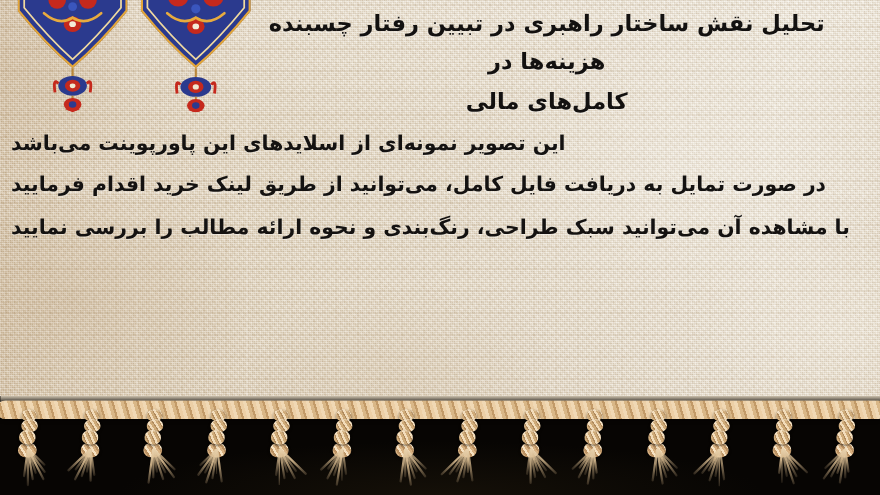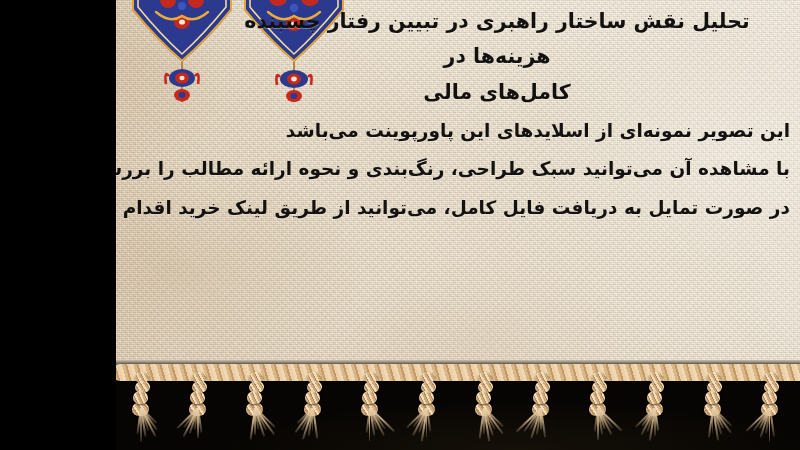--- a/index.html
+++ b/index.html
@@ -3,21 +3,21 @@
 <meta charset="utf-8">
 <style>
   html, body {
     margin: 0;
     padding: 0;
     background: #000;
   }
 
   #slide {
     position: relative;
-    width: 684px;
+    width: 800px;
     height: 450px;
     overflow: hidden;
     background: #14b8a6;
     font-family: "DejaVu Sans", "Liberation Sans", sans-serif;
   }
 
   
   .canvas-area {
     position: absolute;
     left: 0;
@@ -110,21 +110,21 @@
     letter-spacing: -0.2px;
     text-shadow: 0 1px 0 rgba(255,255,255,0.30);
     direction: rtl;
   }
 
   .body-block {
     position: absolute;
     right: 10px;
     top: 112px;
     width: 780px;
-    text-align: right;
+    text-align: left;
     color: #141211;
     font-size: 18.5px;
     font-weight: 700;
     line-height: 2.08;
     letter-spacing: -0.2px;
     text-shadow: 0 1px 0 rgba(255,255,255,0.26);
     direction: rtl;
   }
   .body-line { display: block; white-space: nowrap; }
 
@@ -361,22 +361,22 @@
   </div>
 
   <div class="title-block">
     <span>تحلیل نقش ساختار راهبری در تبیین رفتار چسبنده هزینه‌ها در</span>
     <br>
     <span>کامل‌های مالی</span>
   </div>
 
   <div class="body-block">
     <span class="body-line">این تصویر نمونه‌ای از اسلایدهای این پاورپوینت می‌باشد</span>
+    <span class="body-line">در صورت تمایل به دریافت فایل کامل، می‌توانید از طریق لینک خرید اقدام فرمایید</span>
     <span class="body-line">با مشاهده آن می‌توانید سبک طراحی، رنگ‌بندی و نحوه ارائه مطالب را بررسی نمایید</span>
-    <span class="body-line">در صورت تمایل به دریافت فایل کامل، می‌توانید از طریق لینک خرید اقدام فرمایید</span>
   </div>
 
   <div class="fringe-zone">
     <div class="black-field"></div>
     <div class="edge-glow"></div>
     <div class="cord"></div>
     <div id="tassels">
         <div class="tassel" style="left: 17.1429px;">
           <div class="knot-col">
             <div class="knot k1"></div>

